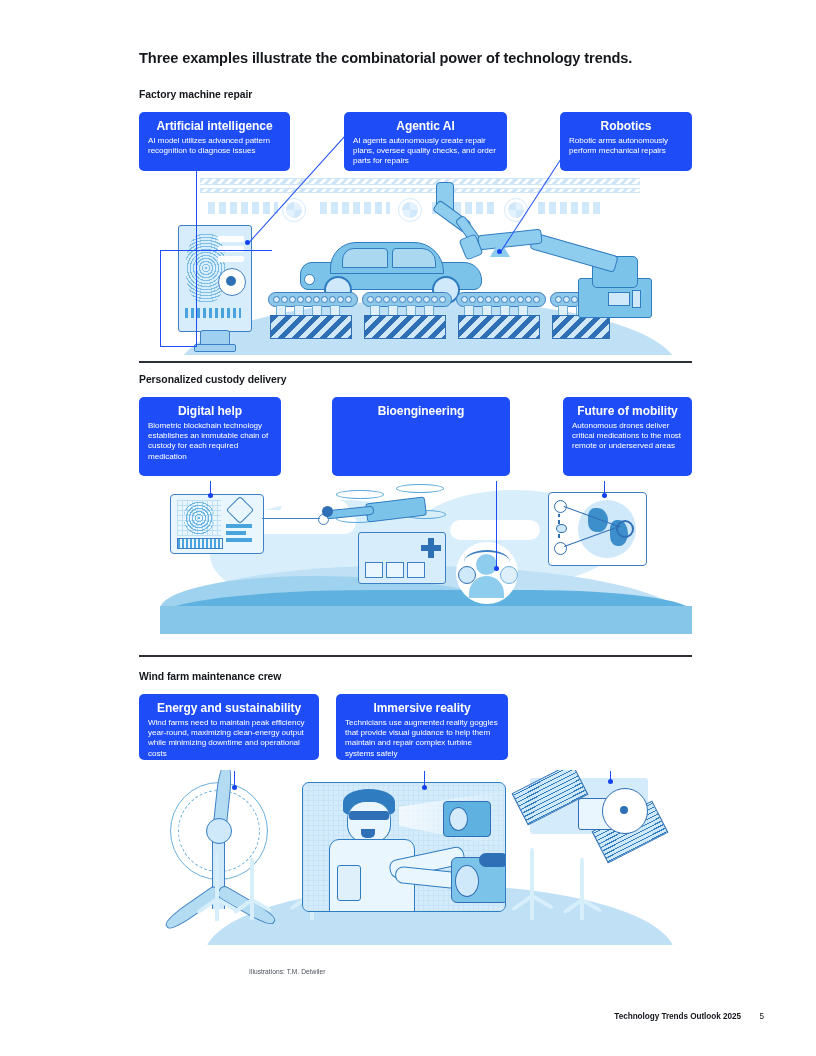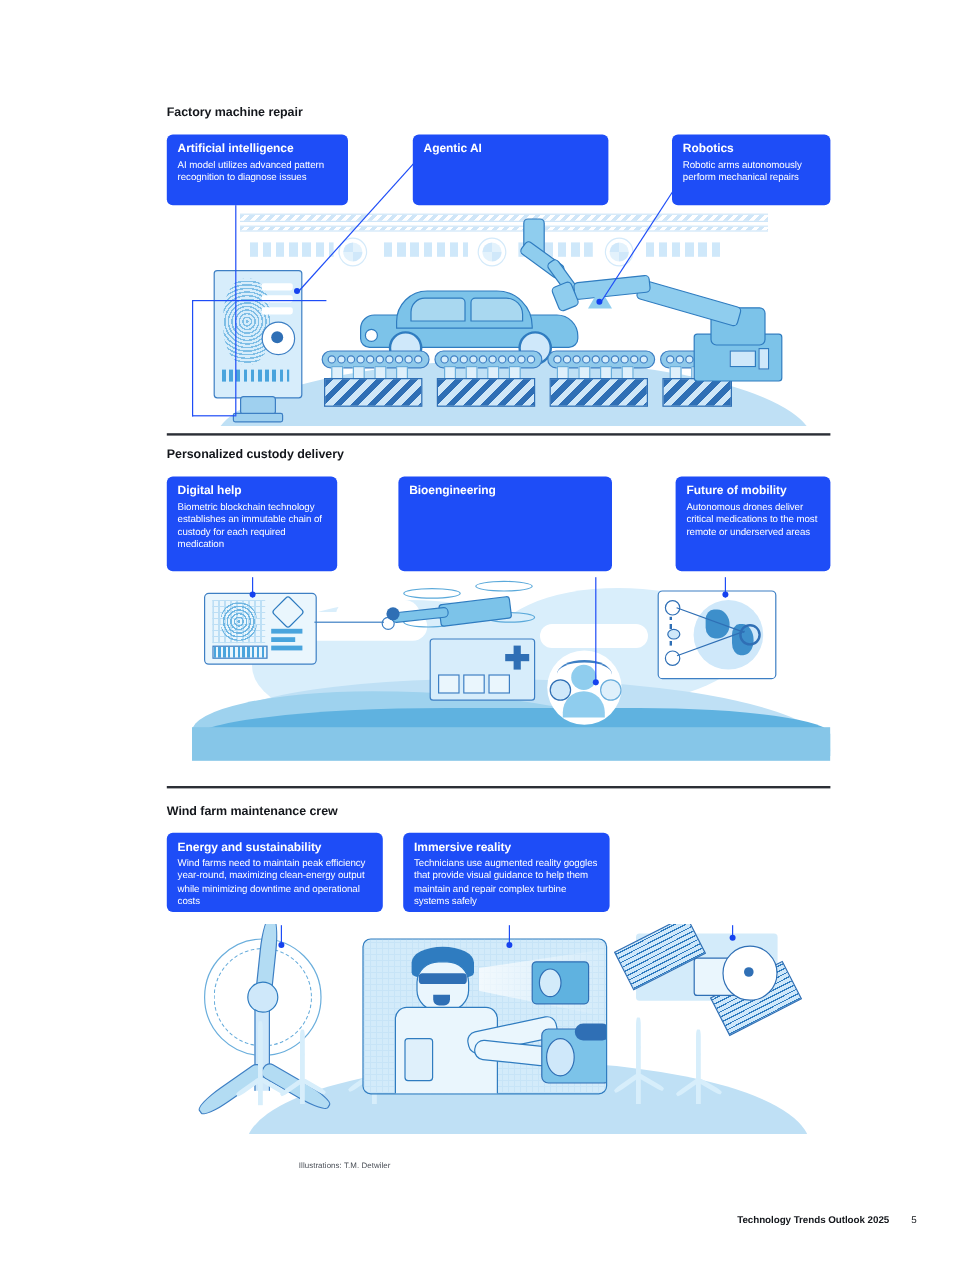--- a/index.html
+++ b/index.html
@@ -28,21 +28,21 @@
   
   .callout{
     position:absolute;
     background:#1e4df7;
     border-radius:5px;
     color:#ffffff;
     padding:7px 9px 8px 9px;
     box-sizing:border-box;
     line-height:1.27;
   }
-  .callout .ttl{font-size:10px;font-weight:bold;display:block;margin-bottom:1.5px;letter-spacing:-0.05px;}
+  .callout .ttl{font-size:12px;font-weight:bold;display:block;margin-bottom:1.5px;letter-spacing:-0.05px;text-align:center;}
   .callout .body{font-size:8.1px;font-weight:normal;display:block;letter-spacing:-0.05px;}
 
   
   .conn{position:absolute;background:#1e4df7;}
   .conn-v{width:1.3px;}
   .conn-h{height:1.3px;}
   .dot{position:absolute;width:5px;height:5px;border-radius:50%;background:#1542ef;}
   .diag{position:absolute;transform-origin:0 0;height:1.3px;background:#1e4df7;}
 
   
@@ -119,20 +119,21 @@
   
   .credit{position:absolute;left:249px;top:968px;font-size:6.6px;color:#4a4f57;letter-spacing:0.05px;}
   .foot-title{position:absolute;right:75px;top:1012px;font-size:8.2px;font-weight:bold;color:#14171c;letter-spacing:-0.05px;}
   .foot-page{position:absolute;right:52px;top:1012px;font-size:8.2px;color:#14171c;}
 </style>
 </head>
 <body>
 
 <div class="page">
 
+  <div class="main-title">Three examples illustrate the combinatorial power of technology trends.</div>
 
   <div class="section-title" style="left:139px;top:89px;">Factory machine repair</div>
 
   <div class="stage" style="left:160px;top:170px;width:532px;height:185px;">
     <div class="ground" style="left:18px;top:130px;width:500px;height:70px;"></div>
 
     <div class="fct-truss" style="left:40px;top:8px;width:440px;"></div>
     <div class="fct-truss" style="left:40px;top:18px;width:440px;height:3px;"></div>
 
     <div class="fct-lightbar" style="left:48px;top:32px;width:70px;"></div>
@@ -249,20 +250,21 @@
   <div class="dot" style="left:245px;top:240px;"></div>
   <div class="diag" style="left:500px;top:252px;width:115px;transform:rotate(-57deg);"></div>
   <div class="dot" style="left:497px;top:249px;"></div>
 
   <div class="callout" style="left:139px;top:112px;width:151px;height:59px;">
     <span class="ttl">Artificial intelligence</span>
     <span class="body">AI model utilizes advanced pattern recognition to diagnose issues</span>
   </div>
   <div class="callout" style="left:344px;top:112px;width:163px;height:59px;">
     <span class="ttl">Agentic AI</span>
+    <span class="body">AI agents autonomously create repair plans, oversee quality checks, and order parts for repairs</span>
   </div>
   <div class="callout" style="left:560px;top:112px;width:132px;height:59px;">
     <span class="ttl">Robotics</span>
     <span class="body">Robotic arms autonomously perform mechanical repairs</span>
   </div>
 
   <div class="rule" style="top:361px;"></div>
 
   <div class="section-title" style="left:139px;top:374px;">Personalized custody delivery</div>
 

